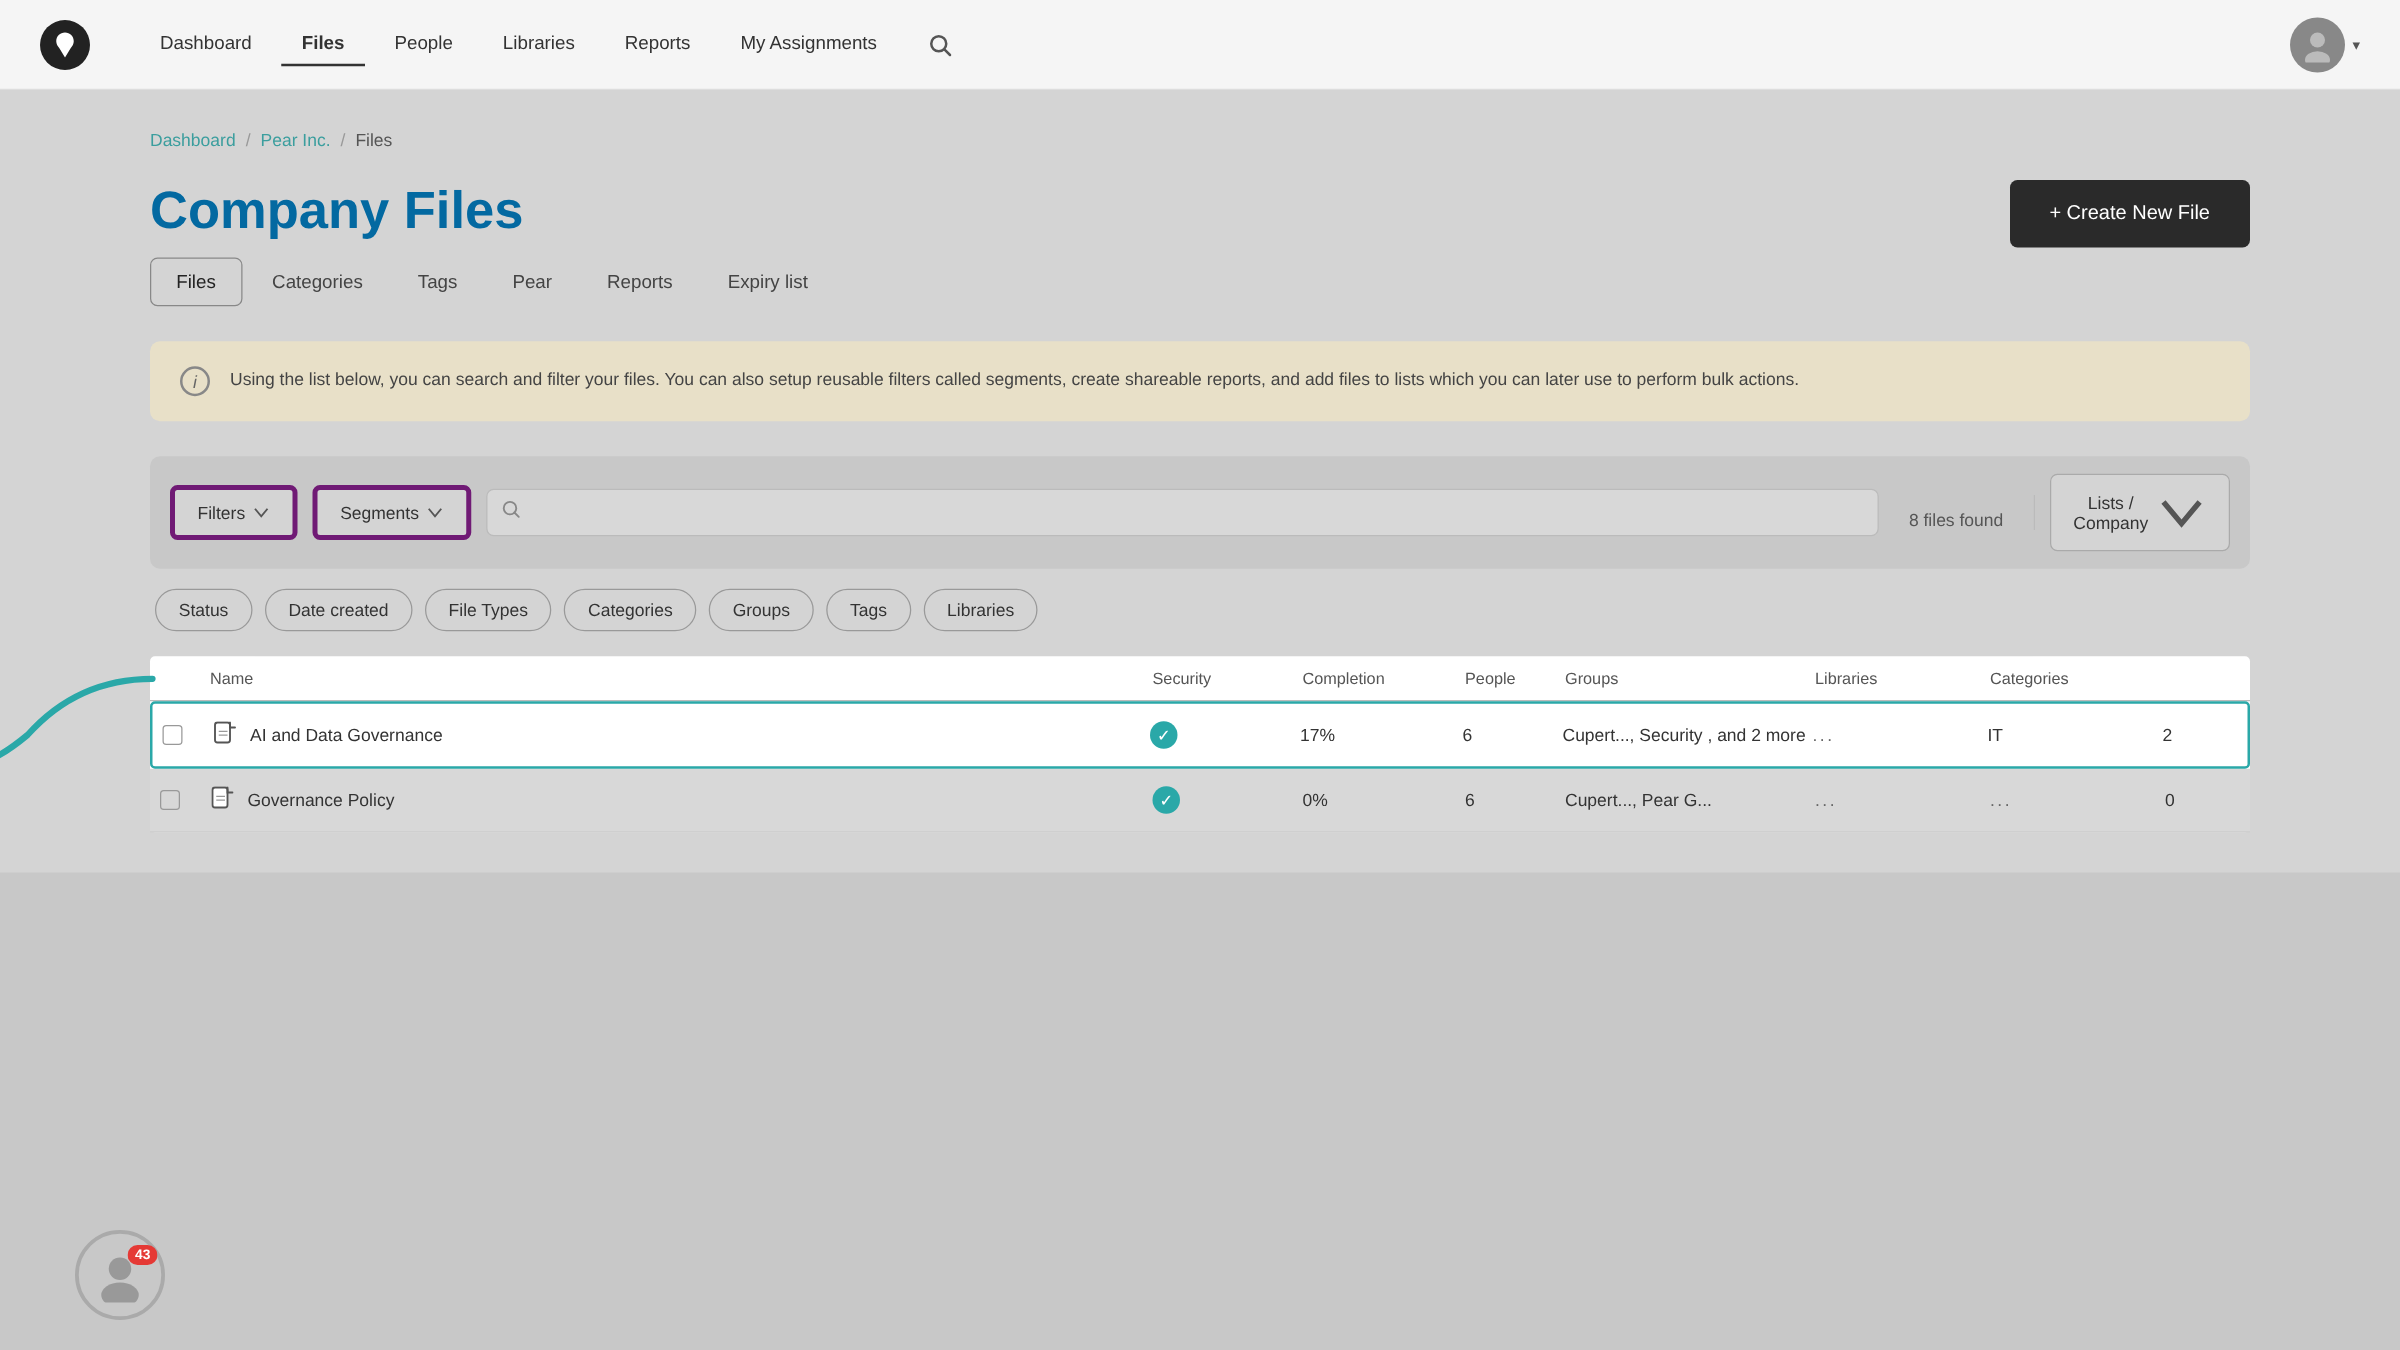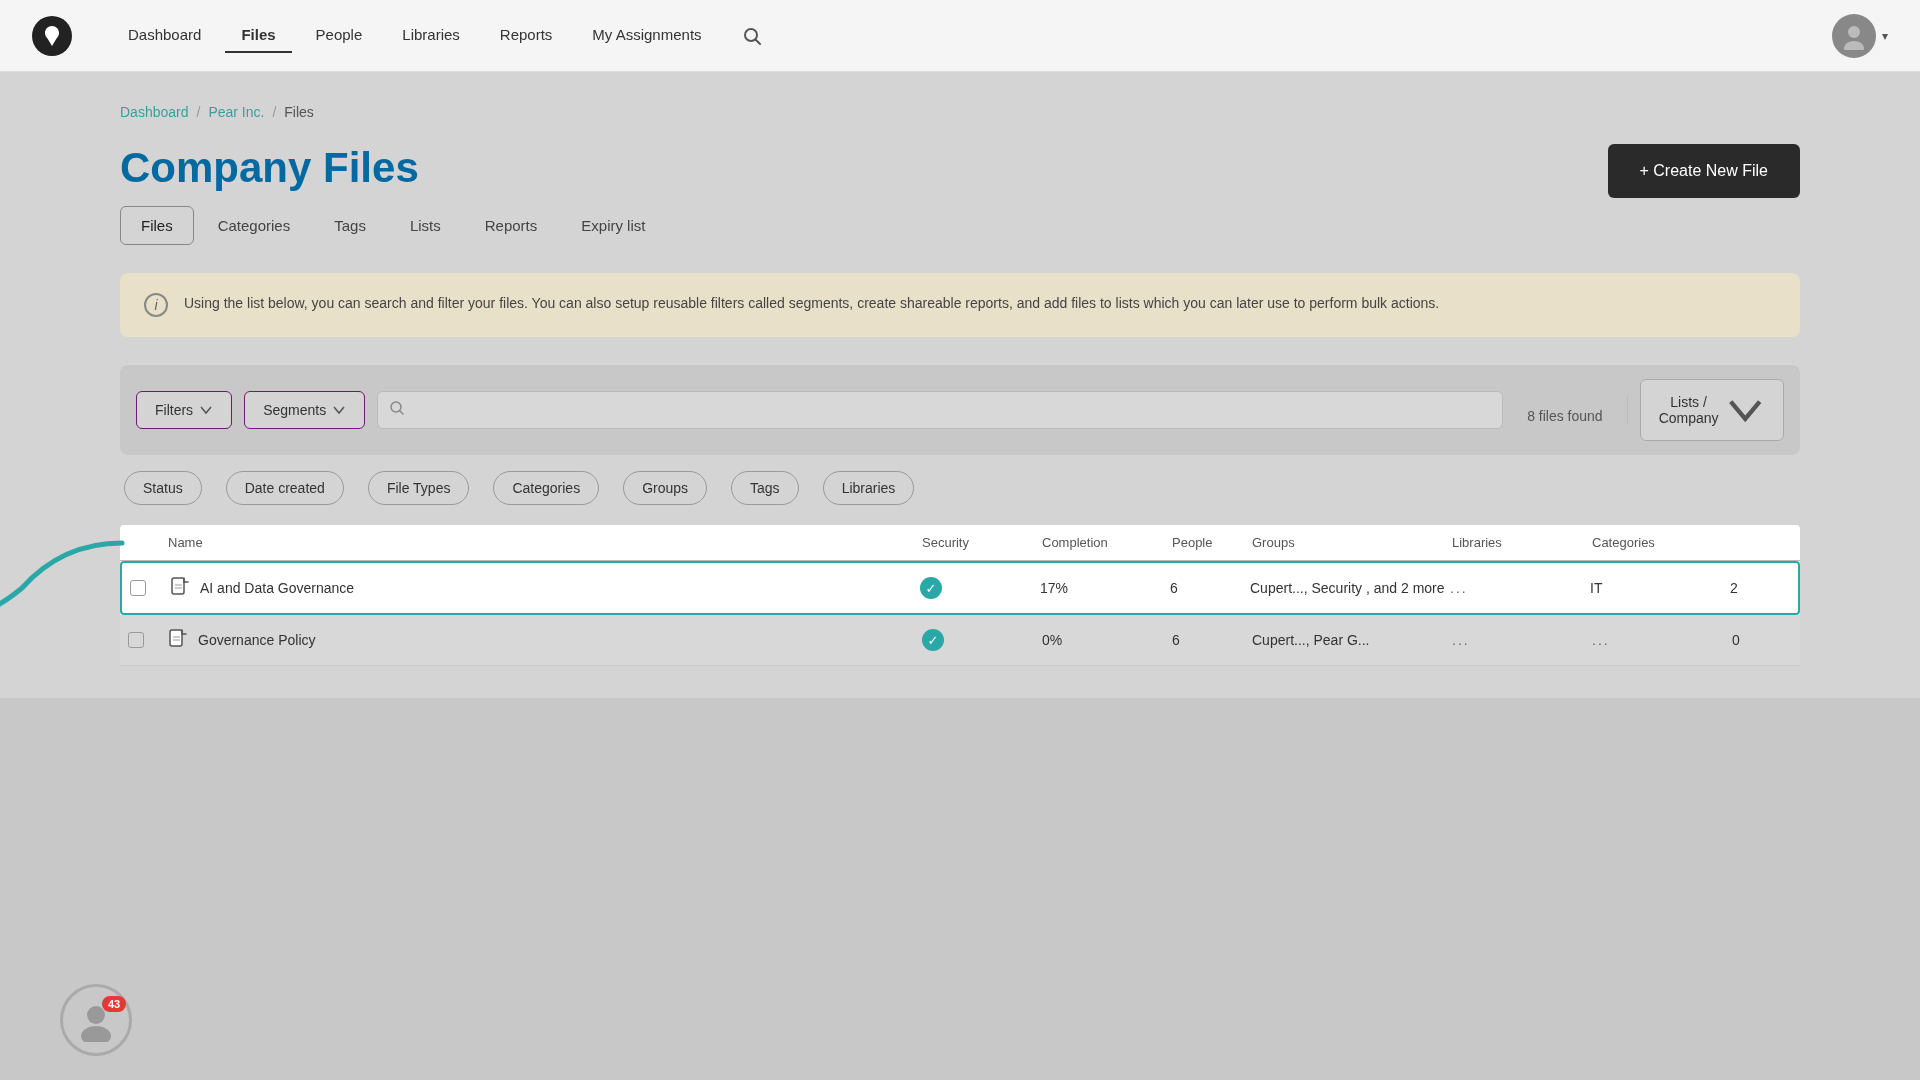--- a/index.html
+++ b/index.html
@@ -160,21 +160,21 @@
       display: flex;
       align-items: center;
       gap: 12px;
       margin-bottom: 16px;
       background: #c8c8c8;
       padding: 14px 16px;
       border-radius: 8px;
     }
     .filter-btn {
       padding: 10px 18px;
-      border: 1px solid #701a75;
+      border: 4px solid #701a75;
       border-radius: 6px;
       background: #d4d4d4;
       font-size: 14px;
       color: #333;
       cursor: pointer;
       display: flex; align-items: center; gap: 6px;
     }
     .filter-btn svg { width: 14px; height: 14px; }
     .search-box {
       flex: 1;
@@ -208,21 +208,21 @@
       background: #d4d4d4;
       font-size: 14px;
       color: #333;
       cursor: pointer;
       display: flex; align-items: center; gap: 6px;
     }
 
     
     .filter-tags {
       display: flex;
-      gap: 24px;
+      gap: 10px;
       margin-bottom: 20px;
       padding: 0 4px;
     }
     .filter-tag {
       padding: 8px 18px;
       border: 1.5px solid #999;
       border-radius: 20px;
       background: #d4d4d4;
       font-size: 14px;
       color: #333;
@@ -361,21 +361,21 @@
       <div>
         <h1 class="page-title">Company Files</h1>
       </div>
       <button class="create-btn">+ Create New File</button>
     </div>
 
     <div class="tabs">
       <button class="tab active">Files</button>
       <button class="tab">Categories</button>
       <button class="tab">Tags</button>
-      <button class="tab">Lists</button>
+      <button class="tab">Pear</button>
       <button class="tab">Reports</button>
       <button class="tab">Expiry list</button>
     </div>
 
     <div class="info-banner">
       <div class="info-icon">i</div>
       <span>Using the list below, you can search and filter your files. You can also setup reusable filters called segments, create shareable reports, and add files to lists which you can later use to perform bulk actions.</span>
     </div>
 
     <div class="filters-row">

